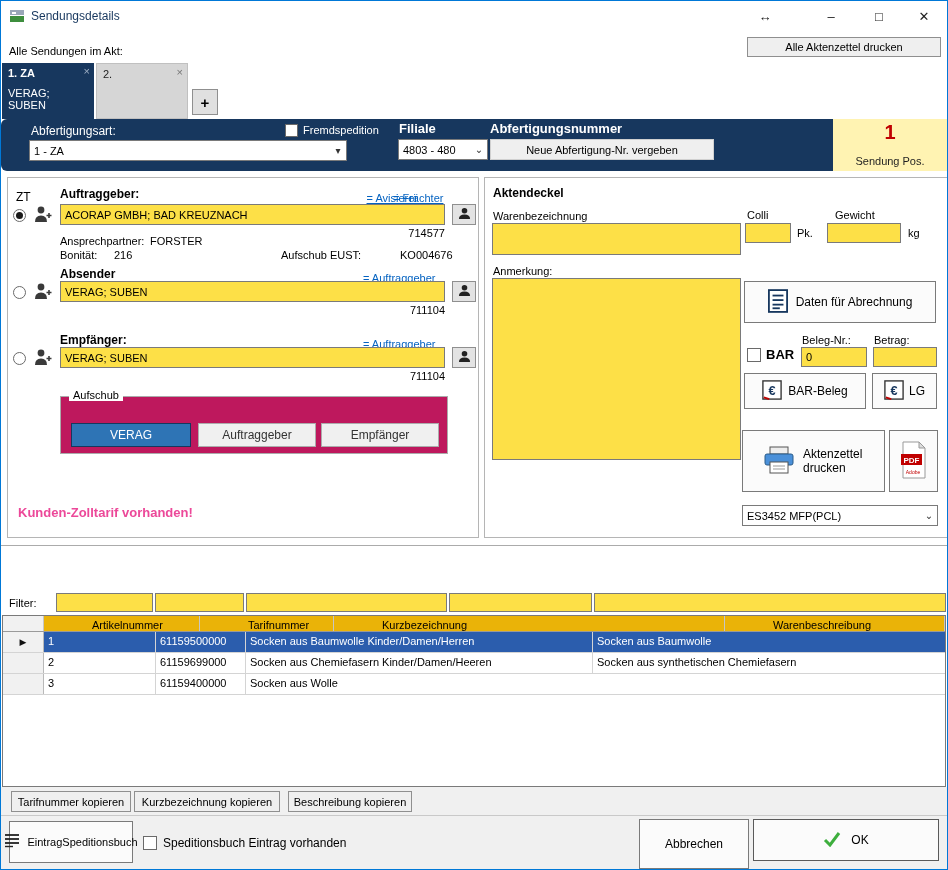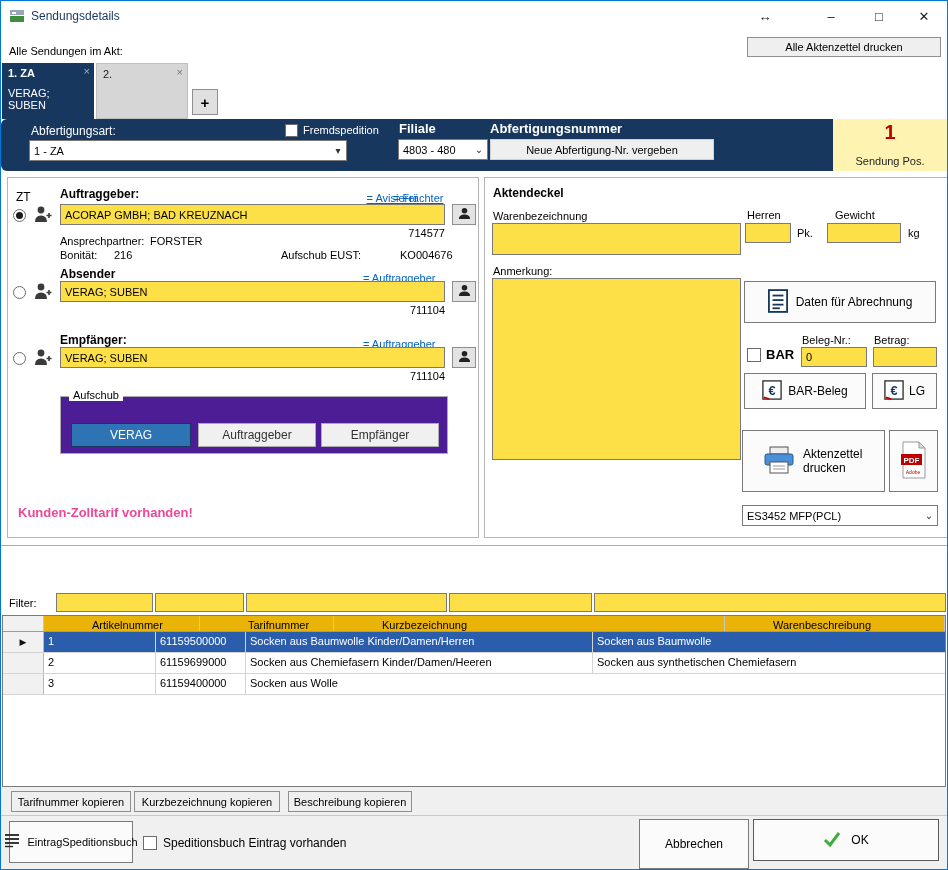--- a/index.html
+++ b/index.html
@@ -33,21 +33,21 @@
   .tab-close { position:absolute; right:4px; top:2px; font-size:11px; }
 
   
   .banner { position:absolute; left:0; top:118px; width:912px; height:52px; background:#17375E;border-radius:6px; }
   .banner .wlbl { position:absolute; color:#fff; }
   .pos-box { position:absolute; left:832px; top:0; width:114px; height:52px; background:#FFF3B2; display:flex; flex-direction:column; align-items:center; justify-content:space-between; padding:2px 0 4px 0; }
 
   
   .main { position:absolute; left:0; top:170px; width:946px; height:375px; background:#fff; border-bottom:1px solid #ABABAB; }
   .panel { position:absolute; border:1px solid #B5B5B5; background:#fff; }
-  .grpbox { position:absolute; border:1px solid #ABABAB; background:#4c1d95; }
+  .grpbox { position:absolute; border:1px solid #ABABAB; background:#be185d; }
   .grpbox .legend { position:absolute; top:-8px; left:8px; background:#fff; padding:0 4px; font-size:11px; }
   .aufschub-btn { position:absolute; top:26px; height:24px; border:1px solid #ACACAC; background:#F0F0F0; color:#333;
                   display:flex; align-items:center; justify-content:center; font-size:12px; }
   .aufschub-btn.sel { background:#2E74B5; border-color:#17375E; color:#fff; }
   .icon-btn { position:absolute; width:24px; height:21px; background:#E3E3E3; border:1px solid #8F8F8F; display:flex; align-items:center; justify-content:center; }
 
   
   .grid { position:absolute; left:1px; top:614px; width:944px; height:172px; border:1px solid #7A7A7A; background:#fff; font-size:11px; }
   .grid-header { display:flex; height:16px; background:#eab308; border-bottom:1px solid #9A9A9A;gap:44px; }
   .grid-row { display:flex; height:21px; border-bottom:1px solid #D4D4D4; background:#fff; }
@@ -205,21 +205,21 @@
       <span class="abs note-blue" style="left:10px; top:327px;">Kunden-Zolltarif vorhanden!</span>
     </div>
 
     <div class="panel" style="left:483px; top:6px; width:518px; height:361px;">
       <span class="abs lbl bold" style="left:8px; top:8px; font-size:12px;">Aktendeckel</span>
       <span class="abs lbl" style="left:8px; top:32px;">Warenbezeichnung</span>
       <input class="tbx" style="left: 7px; top: 45px; width: 249px; height: 32px;">
       <span class="abs lbl" style="left:8px; top:87px;">Anmerkung:</span>
       <textarea class="tbx" style="left: 7px; top: 100px; width: 249px; height: 182px; resize: none;"></textarea>
 
-      <span class="abs lbl" style="left:262px; top:31px;">Herren</span>
+      <span class="abs lbl" style="left:262px; top:31px;">Colli</span>
       <span class="abs lbl" style="left:350px; top:31px;">Gewicht</span>
       <input class="tbx" style="left: 260px; top: 45px; width: 46px; height: 20px;">
       <span class="abs lbl" style="left:312px; top:49px;">Pk.</span>
       <input class="tbx" style="left: 342px; top: 45px; width: 74px; height: 20px;">
       <span class="abs lbl" style="left:423px; top:49px;">kg</span>
 
       <button class="btn btn-white" style="left:259px; top:103px; width:192px; height:42px; gap:8px;">
         <span><svg width="20" height="24" viewBox="0 0 22 26">
               <rect x="1" y="1" width="20" height="24" fill="#fff" stroke="#17375E" stroke-width="2"></rect>
               <line x1="5" y1="7" x2="17" y2="7" stroke="#17375E" stroke-width="2"></line>

